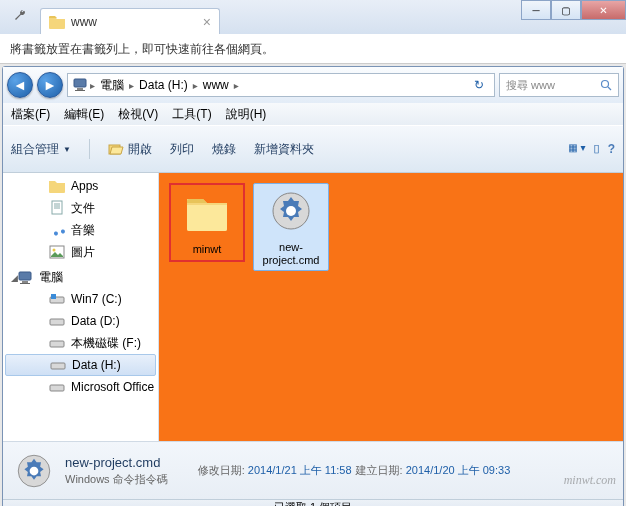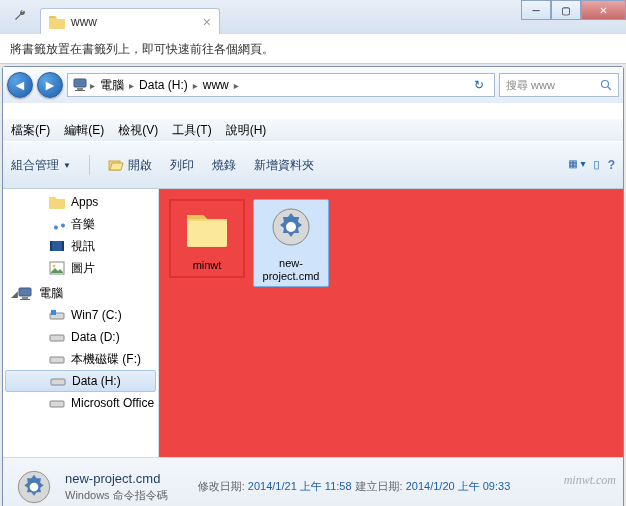--- a/index.html
+++ b/index.html
@@ -14,34 +14,34 @@
 .win-btn.close { width: 45px; background: linear-gradient(#e8a5a5, #c76b6b); color: #fff; }
 .bookmark-bar { height: 30px; background: #fff; border-bottom: 1px solid #ccc; padding: 7px 10px; font-size: 12px; color: #333; }
 .explorer { background: #fff; margin: 2px; border: 1px solid #7a93b5; border-radius: 3px; }
 .nav-bar { height: 36px; background: linear-gradient(#fafcfe, #e3ecf7); display: flex; align-items: center; padding: 4px; gap: 4px; }
 .nav-btn { width: 26px; height: 26px; border-radius: 50%; background: radial-gradient(circle at 30% 30%, #5ba3e8, #1e5fa8); border: 1px solid #2a5a9a; display: flex; align-items: center; justify-content: center; color: #fff; font-size: 14px; box-shadow: 0 1px 2px rgba(0,0,0,0.3); }
 .breadcrumb { flex: 1; height: 24px; background: #fff; border: 1px solid #abc; display: flex; align-items: center; padding: 0 4px; gap: 2px; font-size: 12px; }
 .bc-item { padding: 0 3px; }
 .bc-sep { color: #666; font-size: 10px; }
 .refresh-btn { padding: 0 6px; color: #1e5fa8; }
 .search-box { width: 120px; height: 24px; background: #fff; border: 1px solid #abc; display: flex; align-items: center; padding: 0 6px; gap: 4px; font-size: 11px; color: #888; }
-.menu-bar { height: 22px; background: linear-gradient(#f7f9fc, #e8eef5); padding: 3px 8px; font-size: 12px; display: flex; gap: 14px; margin-top: 16px; }
+.menu-bar { height: 22px; background: linear-gradient(#f7f9fc, #e8eef5); padding: 3px 8px; font-size: 12px; display: flex; gap: 14px; }
 .toolbar { height: 48px; background: linear-gradient(#f5f8fc, #dde8f3); border-top: 1px solid #fff; border-bottom: 1px solid #c0ceda; display: flex; align-items: center; padding: 0 8px; gap: 18px; font-size: 12px; }
 .tb-item { display: flex; align-items: center; gap: 4px; color: #1e3a5f; }
 .tb-sep { width: 1px; height: 20px; background: #c0ceda; }
 .tb-right { margin-left: auto; display: flex; gap: 8px; }
 .content-area { display: flex; height: 268px; }
 .sidebar { width: 156px; background: #fff; border-right: 1px solid #d8e0ea; overflow: hidden; padding-top: 2px; }
 .tree-item { display: flex; align-items: center; padding: 2px 4px 2px 30px; font-size: 12px; gap: 6px; height: 22px; }
 .tree-item.level2 { padding-left: 46px; }
 .tree-item.selected { background: linear-gradient(#e8f0fb, #cfe0f5); border: 1px solid #a8c8ea; border-radius: 2px; margin: 0 2px; padding-left: 44px; }
 .tree-header { font-size: 12px; display: flex; align-items: center; gap: 6px; padding: 6px 4px 2px 14px; }
 .tree-header .arrow { font-size: 9px; color: #666; position: absolute; left: 8px; }
 .folder-small { width: 16px; height: 14px; }
-.main-panel { flex: 1; background: #ef4444; padding: 10px; display: flex; align-items: flex-start; gap: 8px; }
+.main-panel { flex: 1; background: #f97316; padding: 10px; display: flex; align-items: flex-start; gap: 8px; }
 .file-item { width: 76px; text-align: center; font-size: 11px; padding: 4px; }
 .file-item.highlighted { border: 2px solid #e03030; }
 .file-item.selected { background: #cfe4fa; border: 1px solid #7ab0e8; border-radius: 2px; padding: 3px; }
 .large-icon { width: 48px; height: 48px; margin: 0 auto 4px; }
 .file-label { word-wrap: break-word; line-height: 1.2; }
 .details-pane { height: 58px; background: linear-gradient(#f2f6fb, #e8eef5); border-top: 1px solid #d0dae5; display: flex; align-items: center; padding: 6px 10px; gap: 10px; font-size: 11px; }
 .details-text { display: flex; flex-direction: column; gap: 2px; }
 .detail-name { font-size: 13px; color: #1e3a5f; }
 .detail-sub { color: #666; }
 .detail-props { display: flex; gap: 4px; margin-left: 20px; }
@@ -146,31 +146,32 @@
   <div class="content-area">
     <div class="sidebar">
       <div class="tree-item level2">
           <svg class="folder-small" viewBox="0 0 16 14">
             <path d="M0 2h6l2 2h8v9a1 1 0 0 1-1 1H1a1 1 0 0 1-1-1z" fill="#f5d67b"></path>
           </svg>
           <span>Apps</span>
         </div>
       <div class="tree-item level2">
           <svg width="16" height="16" viewBox="0 0 16 16">
+            <rect x="3" y="1" width="10" height="13" fill="#fff" stroke="#8aa"></rect>
+            <line x1="5" y1="4" x2="11" y2="4" stroke="#8aa"></line>
+            <line x1="5" y1="6" x2="11" y2="6" stroke="#8aa"></line>
+            <line x1="5" y1="8" x2="11" y2="8" stroke="#8aa"></line>
+          </svg>
+          <span>文件</span>
+        </div>
+      <div class="tree-item level2">
+          <svg width="16" height="16" viewBox="0 0 16 16">
             <path d="M5 12a2 2 0 1 0 0-1V3l7-1v8a2 2 0 1 0 0-1V2l-7 1" fill="#4a8bd8"></path>
           </svg>
           <span>音樂</span>
-        </div>
-      <div class="tree-item level2">
-          <svg width="16" height="14" viewBox="0 0 16 14">
-            <rect x="1" y="2" width="14" height="10" fill="#2a5a9a"></rect>
-            <rect x="1" y="2" width="2" height="10" fill="#1a3a6a"></rect>
-            <rect x="13" y="2" width="2" height="10" fill="#1a3a6a"></rect>
-          </svg>
-          <span>視訊</span>
         </div>
       <div class="tree-item level2">
           <svg width="16" height="14" viewBox="0 0 16 14">
             <rect x="1" y="1" width="14" height="12" fill="#fff" stroke="#888"></rect>
             <circle cx="5" cy="5" r="1.5" fill="#e8c848"></circle>
             <path d="M2 11l4-4 3 3 2-2 3 3v1H2z" fill="#5a9a5a"></path>
           </svg>
           <span>圖片</span>
         </div>
 

